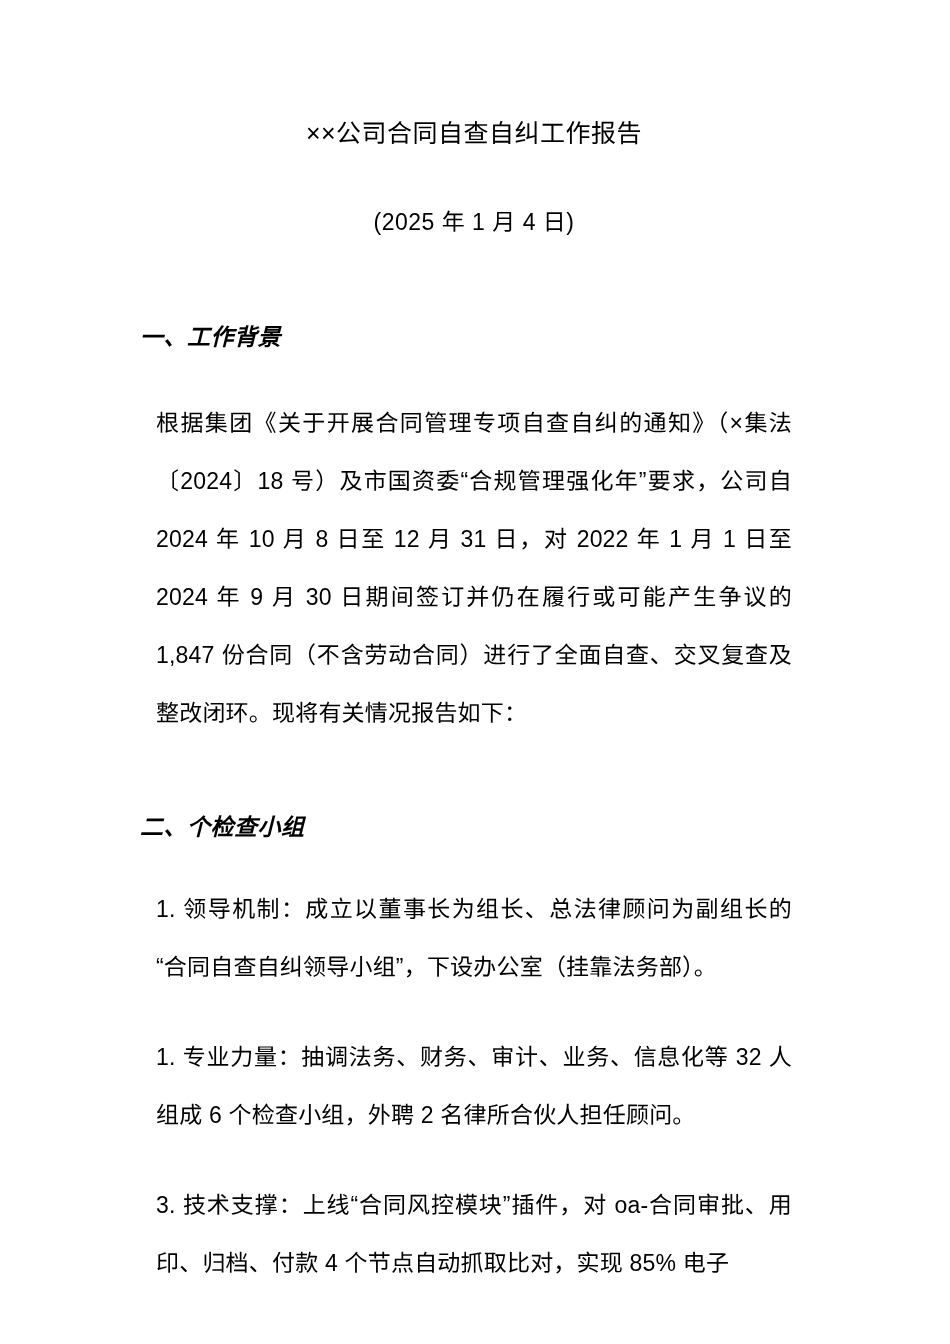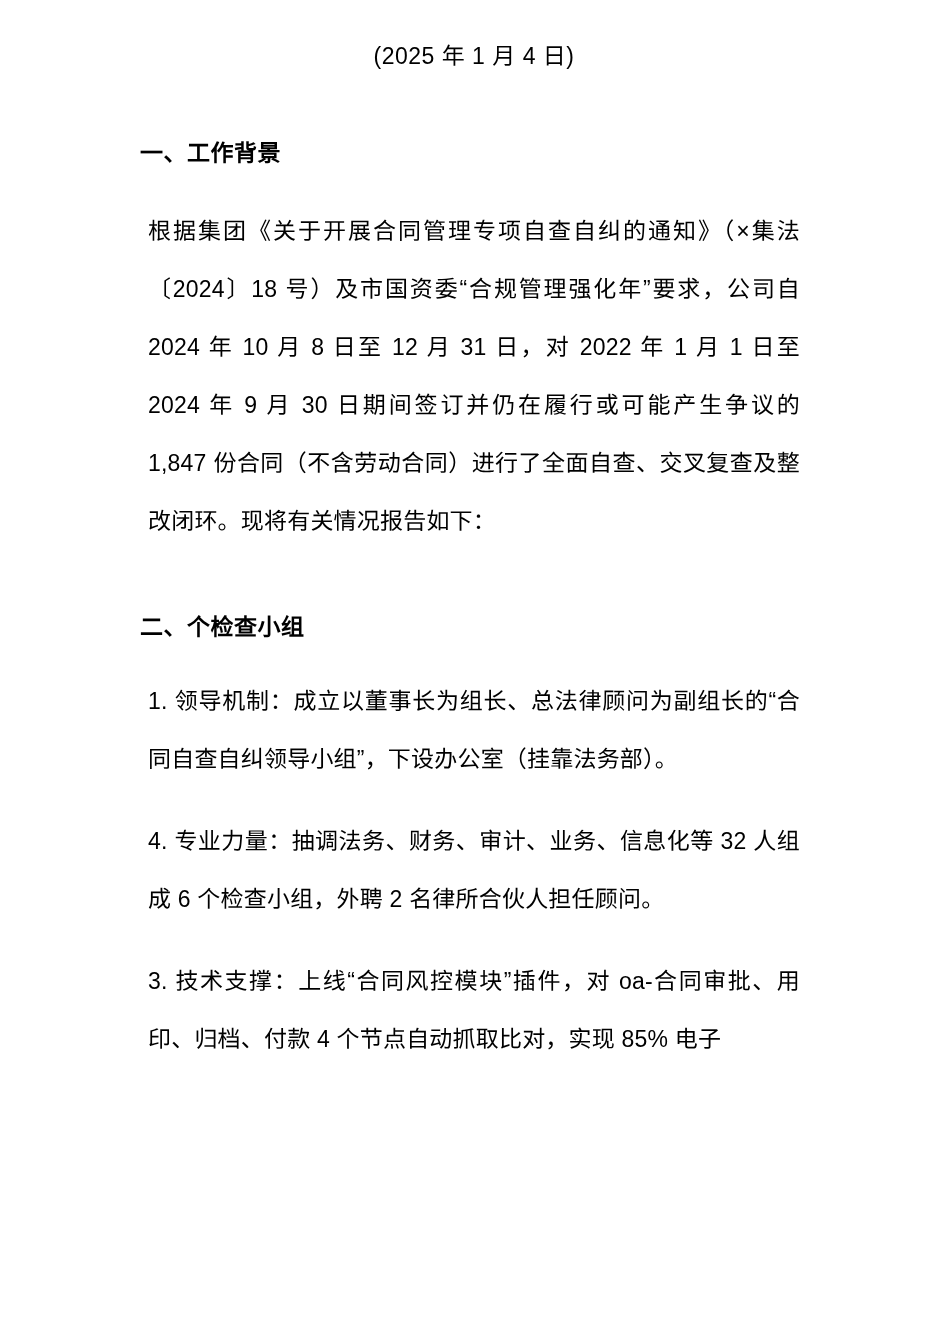--- a/index.html
+++ b/index.html
@@ -36,64 +36,66 @@
     margin: 0;
     padding-top: 118px;
     letter-spacing: 0.5px;
     white-space: nowrap;
   }
   .doc-date {
     text-align: center;
     font-size: 23px;
     font-weight: 400;
     line-height: 28px;
-    margin: 0;
+    margin: 18px;
     padding-top: 42px;
     letter-spacing: 0.5px;
   }
   
   .section-heading {
     font-size: 23px;
     font-weight: 700;
     line-height: 30px;
     margin: 0;
     letter-spacing: 0.5px;
+    font-style: italic;
   }
   .sec1-heading { padding-top: 68px; }
   .sec2-heading { padding-top: 54px; }
   
   .para {
     font-size: 23px;
     font-weight: 400;
     line-height: 58px;
-    margin: 8px;
+    margin: 16px;
     text-align: justify;
     text-justify: inter-ideograph;
     text-align-last: left;
     letter-spacing: 0.2px;
   }
   .para-lead { padding-top: 26px; }
   .list-item { padding-top: 16px; }
   .list-item-first { padding-top: 22px; }
 </style>
 </head>
 <body>
 
 <div class="page">
   <div class="content">
 
+    <h1 class="doc-title">××公司合同自查自纠工作报告</h1>
 
     <p class="doc-date">(2025 年 1 月 4 日)</p>
 
     <h2 class="section-heading sec1-heading">一、工作背景</h2>
 
     <p class="para para-lead">根据集团《关于开展合同管理专项自查自纠的通知》（×集法〔2024〕18 号）及市国资委“合规管理强化年”要求，公司自 2024 年 10 月 8 日至 12 月 31 日，对 2022 年 1 月 1 日至 2024 年 9 月 30 日期间签订并仍在履行或可能产生争议的 1,847 份合同（不含劳动合同）进行了全面自查、交叉复查及整改闭环。现将有关情况报告如下：</p>
 
     <h2 class="section-heading sec2-heading">二、个检查小组</h2>
 
     <p class="para list-item-first">1. 领导机制：成立以董事长为组长、总法律顾问为副组长的“合同自查自纠领导小组”，下设办公室（挂靠法务部）。</p>
 
-    <p class="para list-item">4. 专业力量：抽调法务、财务、审计、业务、信息化等 32 人组成 6 个检查小组，外聘 2 名律所合伙人担任顾问。</p>
+    <p class="para list-item">1. 专业力量：抽调法务、财务、审计、业务、信息化等 32 人组成 6 个检查小组，外聘 2 名律所合伙人担任顾问。</p>
 
     <p class="para list-item">3. 技术支撑：上线“合同风控模块”插件，对 oa-合同审批、用印、归档、付款 4 个节点自动抓取比对，实现 85% 电子</p>
 
   </div>
 </div>
 
 </body></html>

